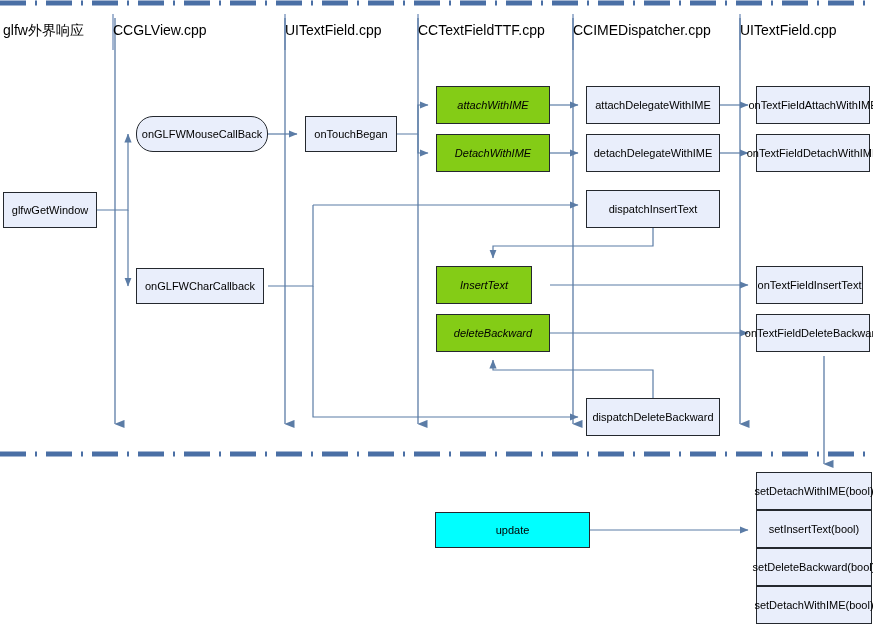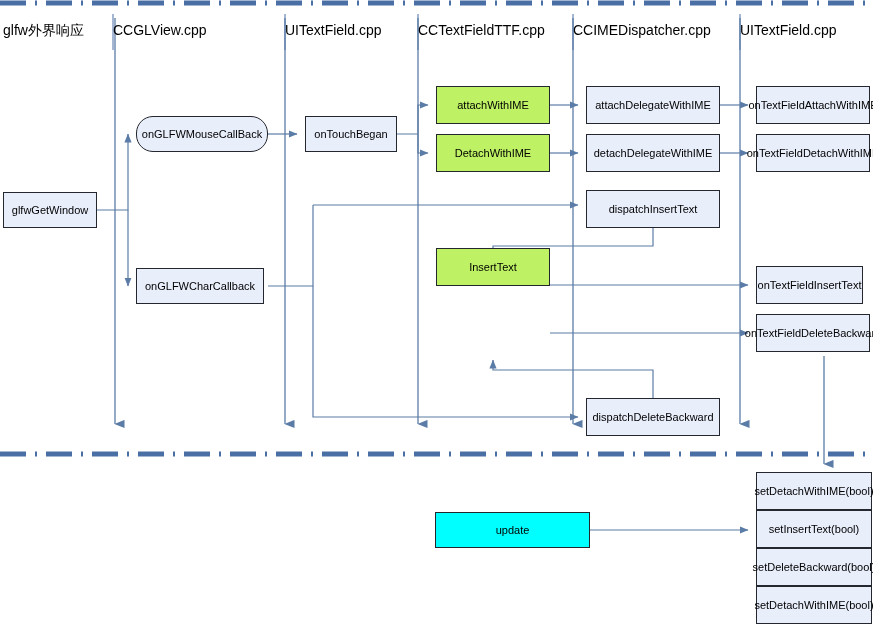--- a/index.html
+++ b/index.html
@@ -3,21 +3,21 @@
 <meta charset="utf-8">
 <title>Sequence Diagram</title>
 <style>
   html,body{margin:0;padding:0;background:#ffffff;}
   body{font-family:"Liberation Sans","DejaVu Sans",sans-serif;}
   #stage{position:relative;width:873px;height:624px;background:#ffffff;overflow:hidden;}
   #svg-layer{position:absolute;left:0;top:0;width:873px;height:624px;}
   .node{position:absolute;box-sizing:border-box;display:flex;align-items:center;justify-content:center;
         text-align:center;font-size:11px;line-height:13px;color:#000;padding:1px 3px;}
   .node.blue{background:#e9eefb;border:1px solid #24282e;}
-  .node.gray{background:#bef264;border:1px solid #24282e;}
+  .node.gray{background:#84cc16;border:1px solid #24282e;font-style:italic;}
   .node.cyan{background:#00ffff;border:1px solid #24282e;}
   .lane-title{position:absolute;font-size:14px;color:#000;text-align:left;white-space:nowrap;}
 </style>
 </head>
 <body>
 
 <div id="stage">
 
   <svg id="svg-layer" viewBox="0 0 873 624" xmlns="http://www.w3.org/2000/svg">
     <defs>
@@ -96,21 +96,22 @@
   <div class="lane-title" style="left:573px;top:22px;width:167px;">CCIMEDispatcher.cpp</div>
   <div class="lane-title" style="left:740px;top:22px;width:133px;">UITextField.cpp</div>
 
   <div class="node blue" style="left:3px;top:192px;width:94px;height:36px;">glfwGetWindow</div>
   <div class="node blue" style="left:136px;top:116px;width:132px;height:36px;border-radius:17px;">onGLFWMouseCallBack</div>
   <div class="node blue" style="left:136px;top:268px;width:128px;height:36px;">onGLFWCharCallback</div>
   <div class="node blue" style="left:305px;top:116px;width:92px;height:36px;">onTouchBegan</div>
 
   <div class="node gray" style="left:436px;top:86px;width:114px;height:38px;">attachWithIME</div>
   <div class="node gray" style="left:436px;top:134px;width:114px;height:38px;">DetachWithIME</div>
-  <div class="node gray" style="left:436px;top:248px;width:114px;height:38px;">InsertText</div>
+  <div class="node gray" style="left:436px;top:266px;width:96px;height:38px;">InsertText</div>
+  <div class="node gray" style="left:436px;top:314px;width:114px;height:38px;">deleteBackward</div>
 
   <div class="node blue" style="left:586px;top:86px;width:134px;height:38px;">attachDelegateWithIME</div>
   <div class="node blue" style="left:586px;top:134px;width:134px;height:38px;">detachDelegateWithIME</div>
   <div class="node blue" style="left:586px;top:190px;width:134px;height:38px;">dispatchInsertText</div>
   <div class="node blue" style="left:586px;top:398px;width:134px;height:38px;">dispatchDeleteBackward</div>
 
   <div class="node blue" style="left:756px;top:86px;width:114px;height:38px;">onTextFieldAttachWithIME</div>
   <div class="node blue" style="left:756px;top:134px;width:114px;height:38px;">onTextFieldDetachWithIME</div>
   <div class="node blue" style="left:756px;top:266px;width:107px;height:38px;text-align:right;">onTextFieldInsertText</div>
   <div class="node blue" style="left:756px;top:314px;width:114px;height:38px;">onTextFieldDeleteBackward</div>

